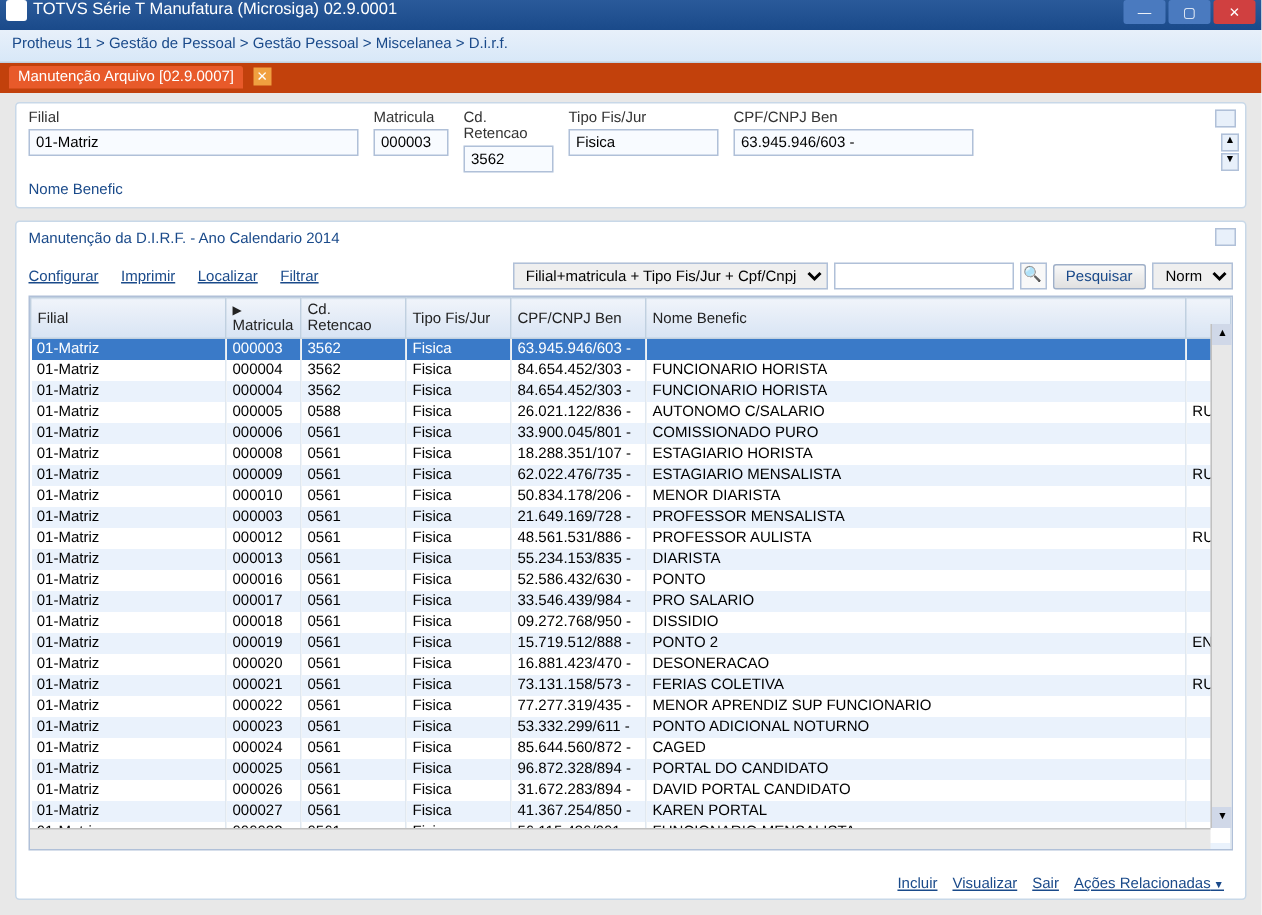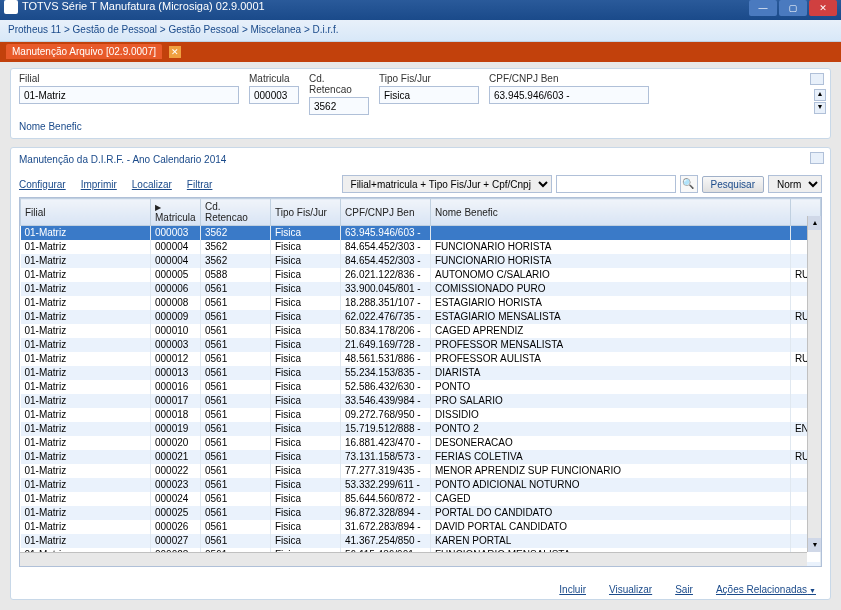--- a/index.html
+++ b/index.html
@@ -35,21 +35,21 @@
 table { border-collapse: collapse; width: 100%; }
 thead th { background: linear-gradient(#f0f4fa,#d8e4f4); border: 1px solid #c0d0e0; padding: 2px 4px; font-size: 10px; font-weight: normal; color: #222; text-align: left; height: 18px; }
 tbody td { border-right: 1px solid #e0e8f0; padding: 1px 4px; font-size: 10px; height: 14px; white-space: nowrap; overflow: hidden; }
 tbody tr:nth-child(odd) { background: #eaf2fc; }
 tbody tr:nth-child(even) { background: #fff; }
 tbody tr.selected { background: #3a7ac8 !important; color: #fff; }
 .hscroll { position: absolute; bottom: 0; left: 0; right: 14px; height: 14px; background: #e8e8e8; border-top: 1px solid #c0c0c0; }
 .vscroll { position: absolute; right: 0; top: 18px; bottom: 14px; width: 14px; background: #e8e8e8; border-left: 1px solid #c0c0c0; }
 .vscroll .up, .vscroll .down { width: 14px; height: 14px; background: #d0d8e8; font-size: 7px; text-align:center; line-height:14px; }
 .vscroll .down { position:absolute; bottom:0; }
-.footer { position: absolute; bottom: 4px; right: 14px; display: flex; gap: 23px; }
+.footer { position: absolute; bottom: 4px; right: 14px; display: flex; gap: 10px; }
 .footer a { color: #1a4a8a; font-size: 10px; text-decoration: underline; cursor: pointer; }
 .footer .dropdown::after { content: " ▼"; font-size: 7px; }
 .search-icon { width: 18px; height: 18px; background: #f8f8f8; border: 1px solid #b0c0d8; display:inline-block; text-align:center; line-height:16px; }
 .col-arrow { display:inline-block; font-size:8px; }
 </style>
 </head>
 <body>
 
 <div class="titlebar">
   <span class="titlebar-icon"></span>
@@ -203,21 +203,21 @@
               <td>62.022.476/735 -</td>
               <td>ESTAGIARIO MENSALISTA</td>
               <td>RUA</td>
             </tr>
             <tr>
               <td>01-Matriz</td>
               <td>000010</td>
               <td>0561</td>
               <td>Fisica</td>
               <td>50.834.178/206 -</td>
-              <td>CAGED APRENDIZ</td>
+              <td>MENOR DIARISTA</td>
               <td></td>
             </tr>
             <tr>
               <td>01-Matriz</td>
               <td>000003</td>
               <td>0561</td>
               <td>Fisica</td>
               <td>21.649.169/728 -</td>
               <td>PROFESSOR MENSALISTA</td>
               <td></td>

